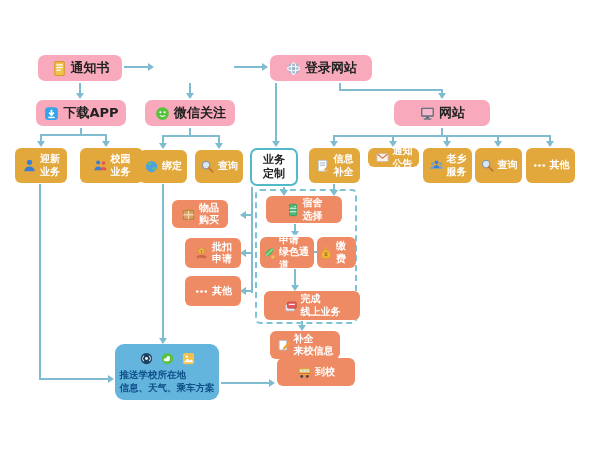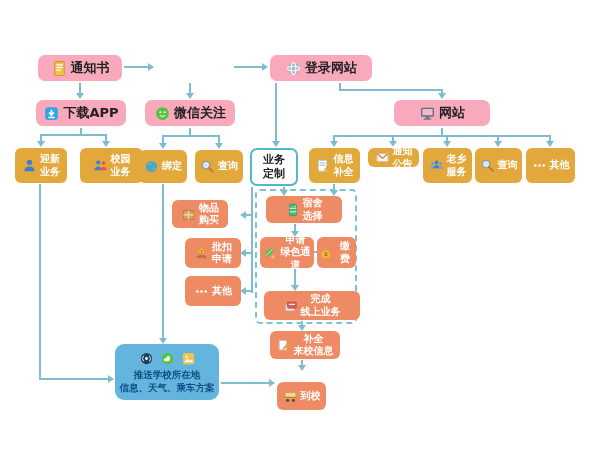--- a/index.html
+++ b/index.html
@@ -10,21 +10,21 @@
   .node{
     position:absolute;display:flex;align-items:center;justify-content:center;
     gap:3px;border-radius:7px;box-sizing:border-box;padding:1px 2px;
   }
   .pink{background:#f8a9bc;color:#222;font-size:13px;font-weight:bold;}
   .gold{background:#e3a83c;color:#fff;font-size:10px;font-weight:bold;border-radius:6px;}
   .orange{background:#ef8b64;color:#fff;font-size:10px;font-weight:bold;border-radius:6px;}
   .outline{background:#fff;border:2px solid #52b9c9;color:#222;font-size:11px;font-weight:bold;}
   .blue{background:#64b5de;border-radius:9px;flex-direction:column;gap:2px;}
   .blue .lbl{color:#0d4f86;font-size:9.5px;font-weight:bold;line-height:1.4;}
-  .lbl{white-space:pre-line;text-align:center;line-height:1.25;}
+  .lbl{white-space:pre-line;line-height:1.25;}
   .ic{display:flex;align-items:center;justify-content:center;flex:0 0 auto;}
   .ic svg{display:block;}
   .icons-row{display:flex;gap:6px;align-items:center;margin-top:1px;}
   .dashed{position:absolute;border:2px dashed #7ec3d4;border-radius:5px;box-sizing:border-box;}
   .hl{position:absolute;height:2px;background:#7fbcd0;}
   .vl{position:absolute;width:2px;background:#7fbcd0;}
   .ah{position:absolute;width:0;height:0;}
   .ad{border-left:4px solid transparent;border-right:4px solid transparent;border-top:6px solid #7fbcd0;}
   .ar{border-top:4px solid transparent;border-bottom:4px solid transparent;border-left:6px solid #7fbcd0;}
   .al{border-top:4px solid transparent;border-bottom:4px solid transparent;border-right:6px solid #7fbcd0;}
@@ -362,21 +362,21 @@
   <div class="node orange" style="left:270px;top:331px;width:70px;height:28px">
     <span class="ic">
         <svg width="14" height="14" viewBox="0 0 16 16">
           <rect x="2.5" y="2.8" width="8.5" height="10.8" rx="1" fill="#fff" stroke="#b8c4cc"></rect>
           <path d="M7 11L13 4.5L14.8 6.3L8.8 12.8L6.6 13.4z" fill="#f0a030"></path>
         </svg>
       </span>
     <span class="lbl">补全
 来校信息</span>
   </div>
-  <div class="node orange" style="left:277px;top:382px;width:49px;height:28px">
+  <div class="node orange" style="left:277px;top:358px;width:78px;height:28px">
     <span class="ic">
         <svg width="15" height="15" viewBox="0 0 16 16">
           <rect x="2" y="3.5" width="12" height="7.5" rx="1.5" fill="#f2c14e" stroke="#d49a2a" stroke-width="0.8"></rect>
           <rect x="3.2" y="4.7" width="2.6" height="2.6" fill="#cfe8f5"></rect>
           <rect x="6.7" y="4.7" width="2.6" height="2.6" fill="#cfe8f5"></rect>
           <rect x="10.2" y="4.7" width="2.6" height="2.6" fill="#cfe8f5"></rect>
           <rect x="2" y="8.6" width="12" height="1.2" fill="#e05c5c"></rect>
           <circle cx="5" cy="12.2" r="1.5" fill="#444"></circle>
           <circle cx="11" cy="12.2" r="1.5" fill="#444"></circle>
         </svg>

